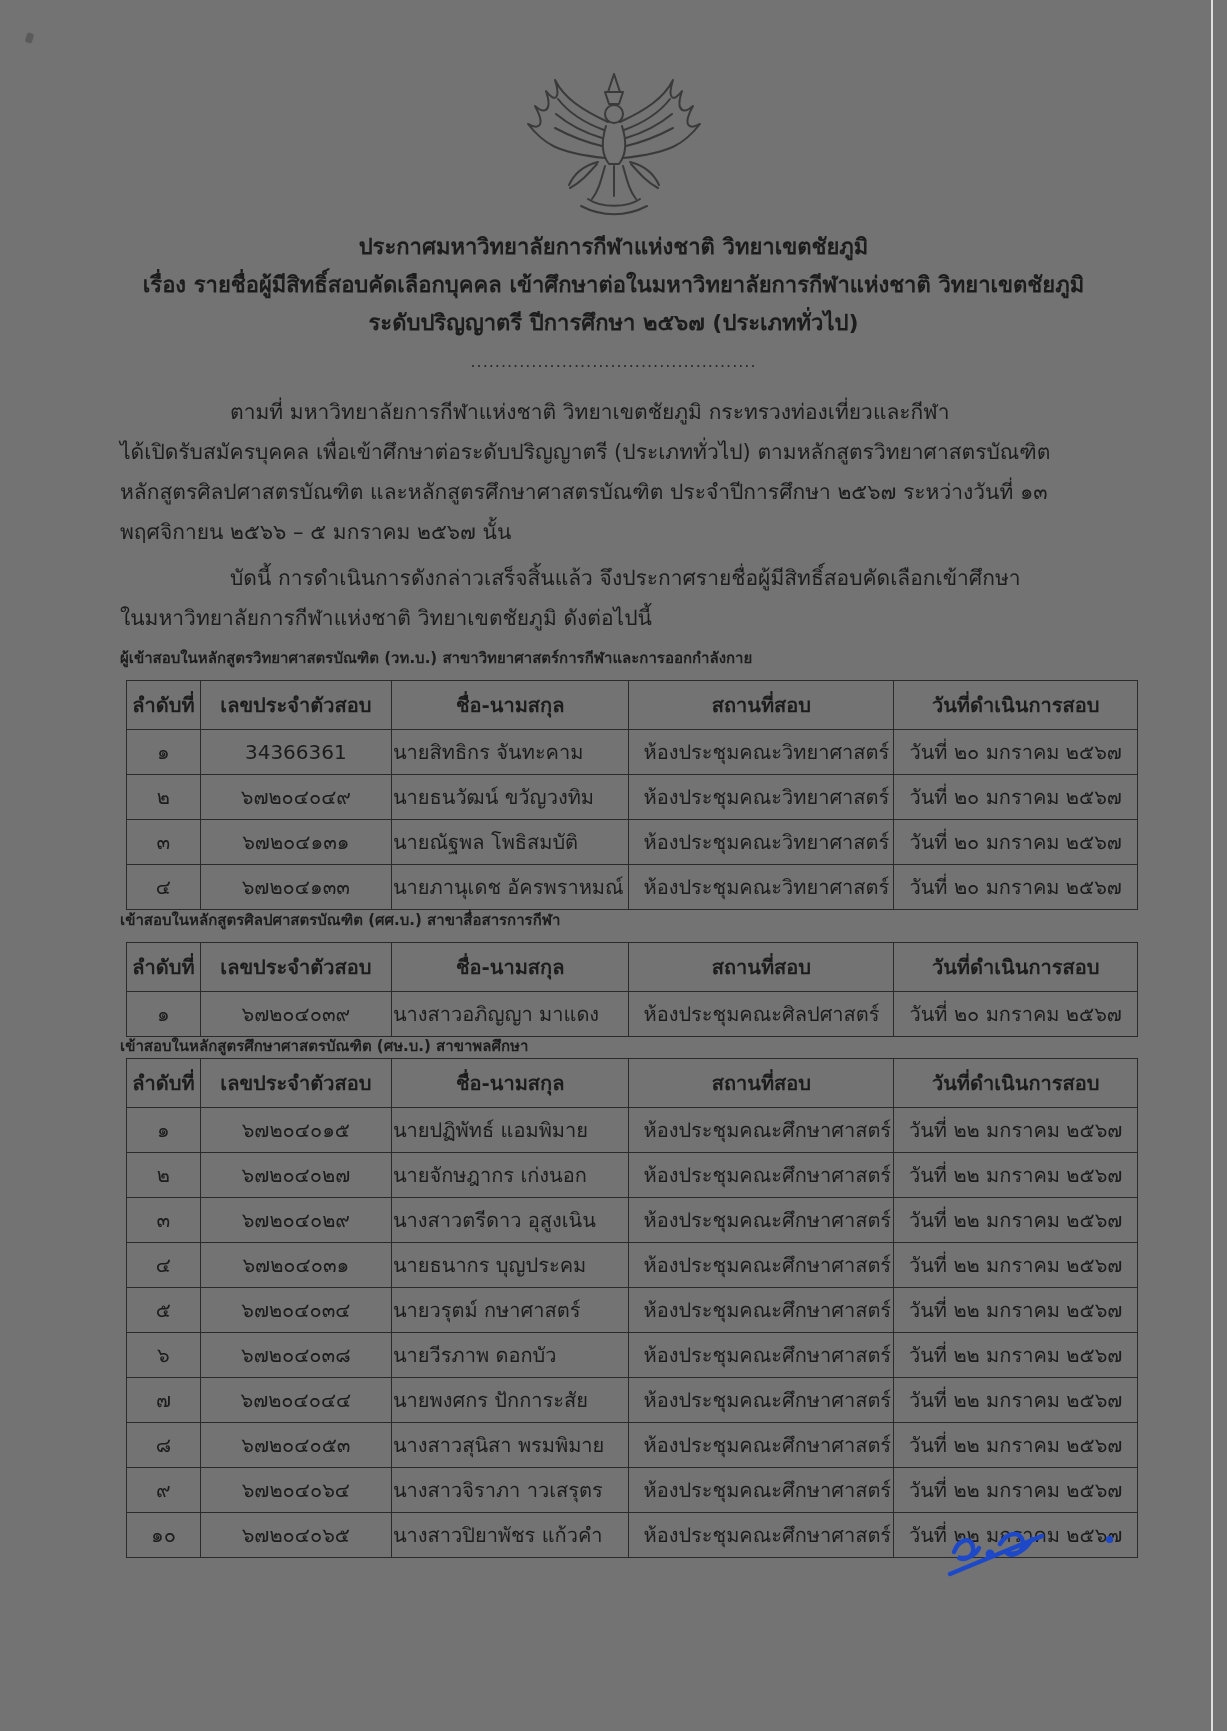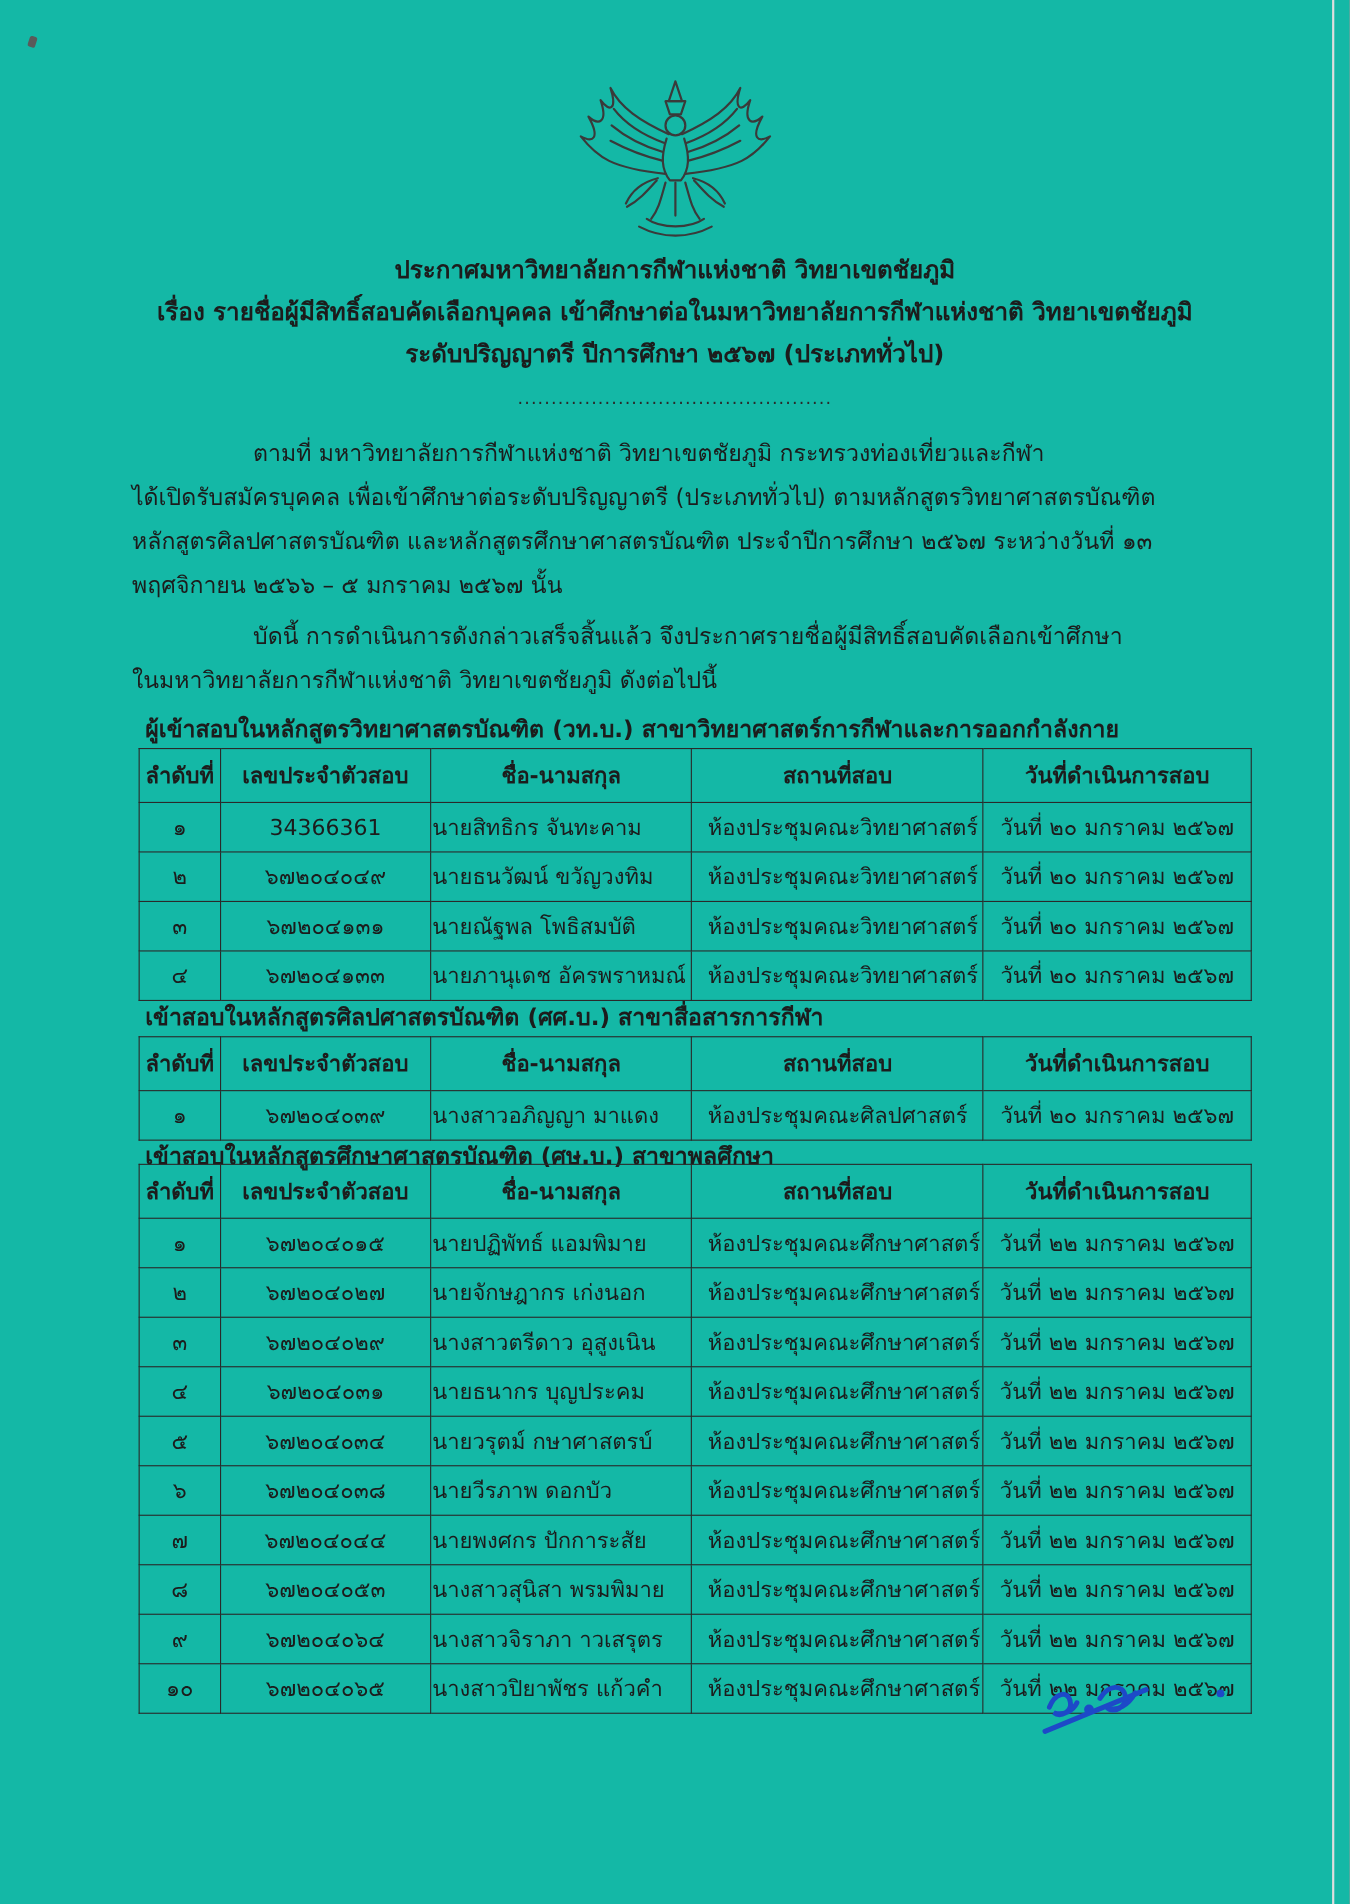--- a/index.html
+++ b/index.html
@@ -1,35 +1,35 @@
 <!DOCTYPE html>
 <html lang="th"><head>
 <meta charset="utf-8">
 <style>
   html,body{margin:0;padding:0;background:#9a9a9a;}
   .page{
     position:relative;
     width:1227px;height:1731px;
     margin:0 auto;
-    background:#14b8a6;
+    background:#737373;
     font-family:"DejaVu Sans","Liberation Sans",sans-serif;
     color:#1c1c1c;
     overflow:hidden;
   }
   .scan-edge{position:absolute;top:0;right:14px;width:2px;height:100%;background:#dedede;}
   .scan-spot{position:absolute;left:26px;top:33px;width:7px;height:10px;background:#5a5a5a;border-radius:2px;transform:rotate(18deg);}
   .emblem{position:absolute;top:68px;left:50%;transform:translateX(-50%);}
   .title-block{position:absolute;top:228px;left:60px;right:60px;text-align:center;}
   .title-line{font-size:22px;font-weight:bold;line-height:38px;}
   .divider{position:absolute;top:352px;left:0;right:0;text-align:center;
            font-size:16px;letter-spacing:1px;color:#2a2a2a;}
   .para{position:absolute;left:120px;width:1012px;}
   .para .line{font-size:21px;line-height:40px;white-space:nowrap;}
   .para .indent{padding-left:110px;}
-  .section-title{position:absolute;left:132px;font-size:21px;font-weight:bold;white-space:nowrap;}
+  .section-title{position:absolute;left:120px;font-size:15px;font-weight:bold;white-space:nowrap;}
   table.roster{position:absolute;left:126px;width:1012px;border-collapse:collapse;table-layout:fixed;
                font-size:20px;border-radius:20px;}
   table.roster th,table.roster td{border:1.5px solid #2a2a2a;overflow:hidden;}
   table.roster th{font-weight:bold;height:46px;text-align:center;font-size:20px;}
   table.roster td{height:42px;}
   col.w0{width:7.3%;}col.w1{width:18.9%;}col.w2{width:23.5%;}col.w3{width:26.2%;}col.w4{width:24.1%;}
   td.c0{text-align:center;}
   td.c1{text-align:center;}
   td.c2{text-align:left;}
   td.c3{text-align:left;padding-left:14px;}
@@ -205,21 +205,21 @@
         <tr>
           <td class="c0">๔</td>
           <td class="c1">๖๗๒๐๔๐๓๑</td>
           <td class="c2">นายธนากร บุญประคม</td>
           <td class="c3">ห้องประชุมคณะศึกษาศาสตร์</td>
           <td class="c4">วันที่ ๒๒ มกราคม ๒๕๖๗</td>
         </tr>
         <tr>
           <td class="c0">๕</td>
           <td class="c1">๖๗๒๐๔๐๓๔</td>
-          <td class="c2">นายวรุตม์ กษาศาสตรบ์</td>
+          <td class="c2">นายวรุตม์ กษาศาสตร์</td>
           <td class="c3">ห้องประชุมคณะศึกษาศาสตร์</td>
           <td class="c4">วันที่ ๒๒ มกราคม ๒๕๖๗</td>
         </tr>
         <tr>
           <td class="c0">๖</td>
           <td class="c1">๖๗๒๐๔๐๓๘</td>
           <td class="c2">นายวีรภาพ ดอกบัว</td>
           <td class="c3">ห้องประชุมคณะศึกษาศาสตร์</td>
           <td class="c4">วันที่ ๒๒ มกราคม ๒๕๖๗</td>
         </tr>

